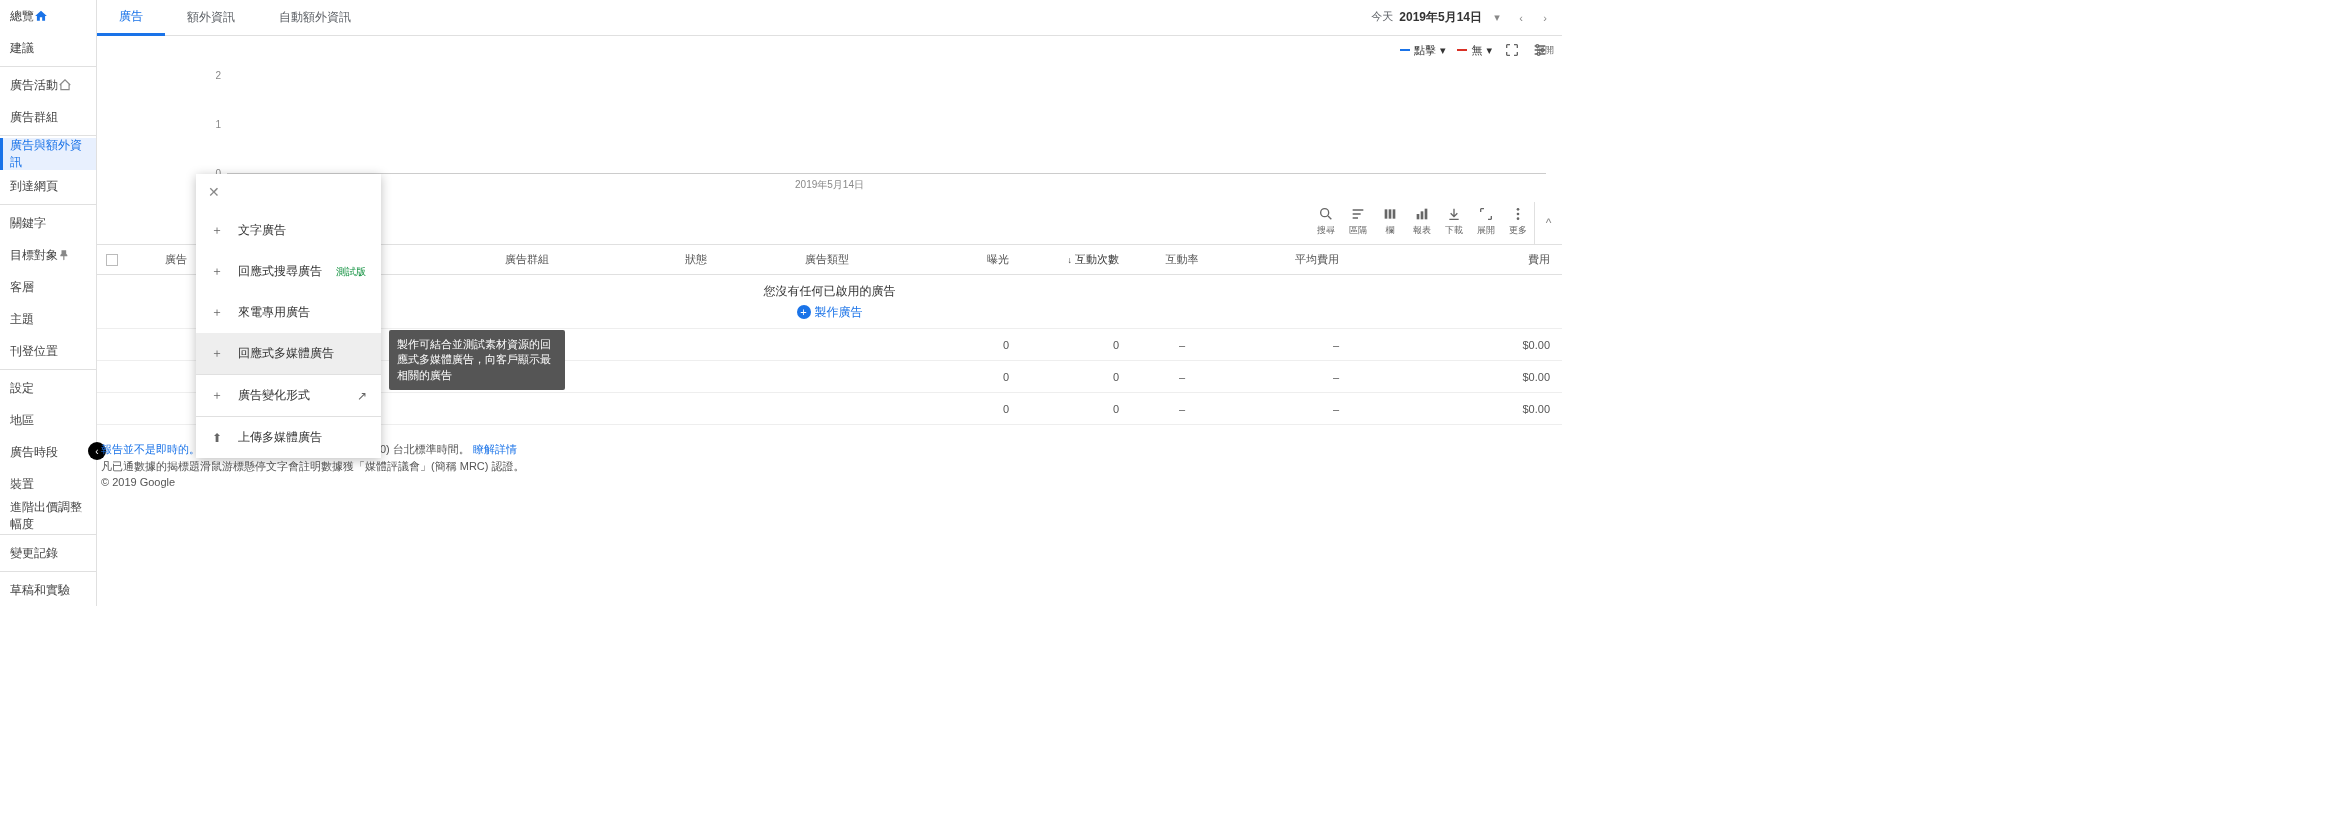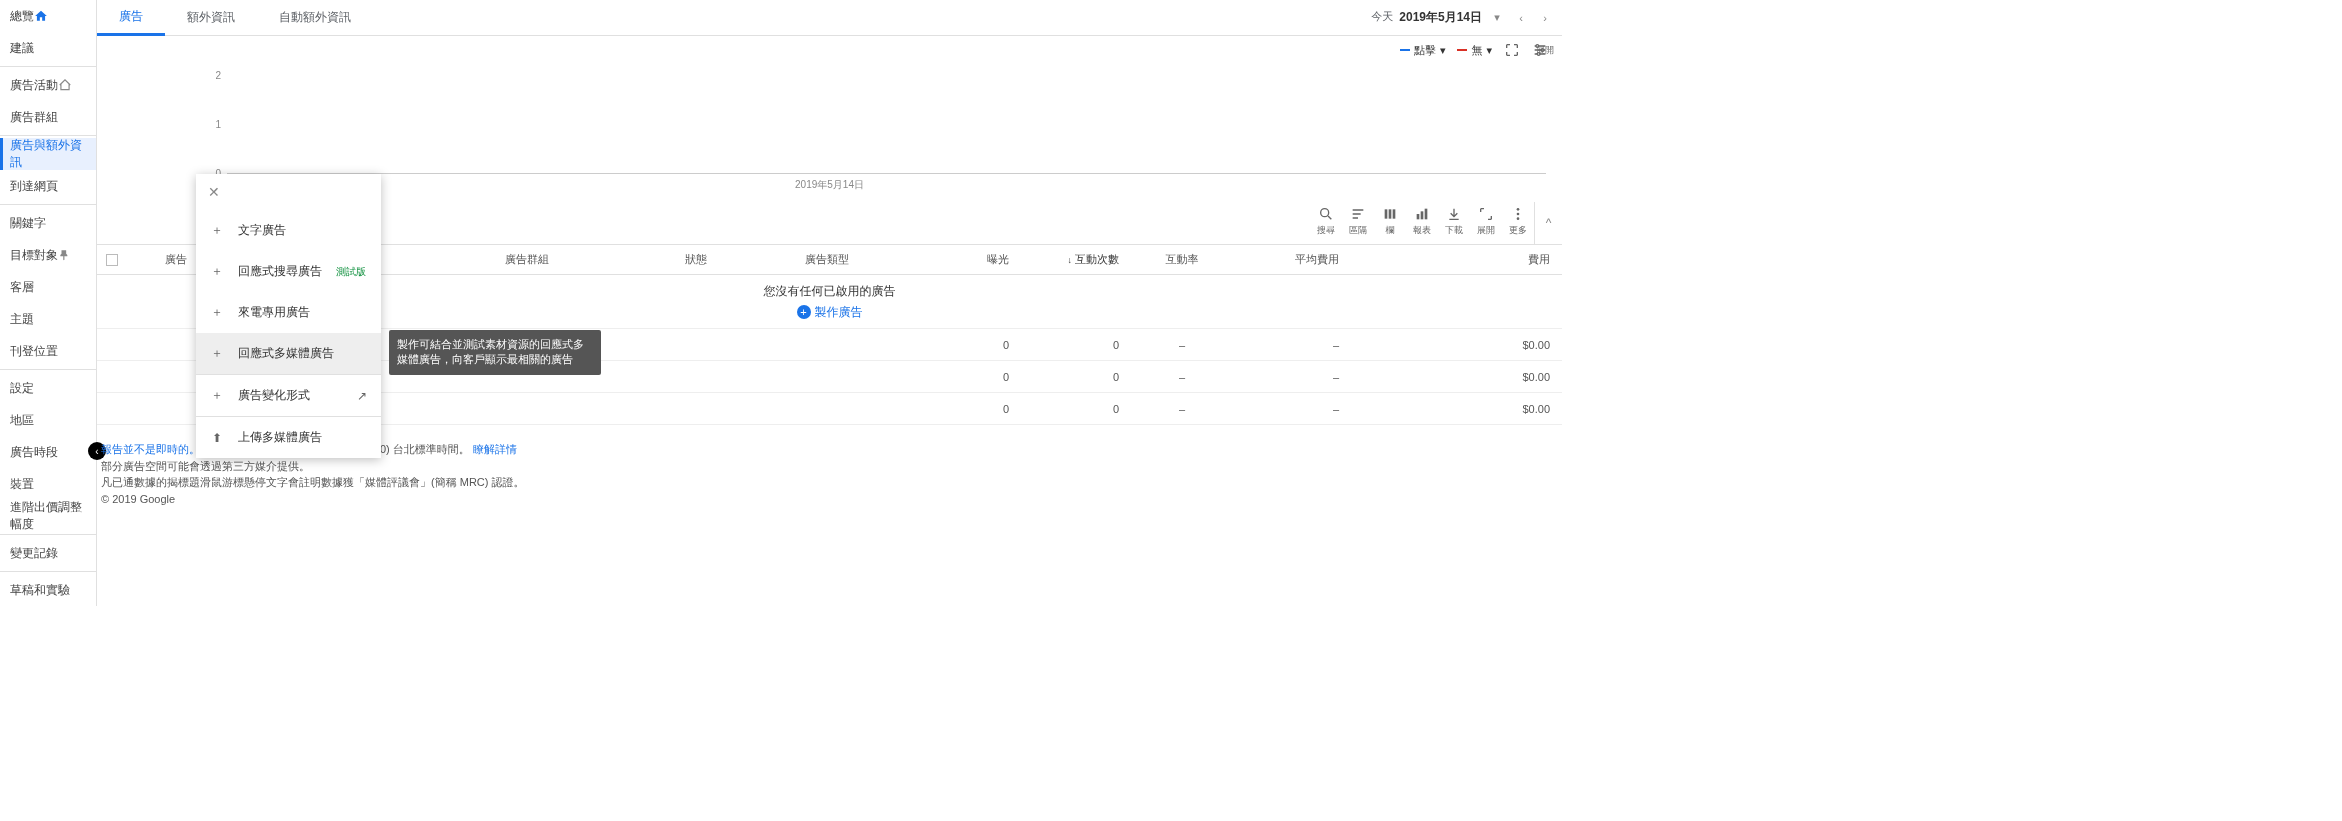--- a/index.html
+++ b/index.html
@@ -53,21 +53,21 @@
 .footer { padding: 16px 4px; font-size: 11px; color: #555; line-height: 1.5; }
 .footer a { color: #1a73e8; text-decoration: none; }
 .modal { position: absolute; left: 99px; top: 174px; width: 185px; background: #fff; box-shadow: 0 2px 10px rgba(0,0,0,.25); z-index: 50; }
 .modal-close { padding: 10px 12px; color: #888; cursor: pointer; font-size: 14px; }
 .menu-item { display: flex; align-items: center; gap: 14px; padding: 12px 14px; font-size: 12px; color: #333; cursor: pointer; }
 .menu-item.hover { background: #eee; }
 .menu-icon { width: 14px; text-align: center; color: #666; }
 .menu-sep { border-top: 1px solid #e0e0e0; }
 .badge { color: #0d8f3c; font-weight: normal; font-size: 10px; }
 .share { margin-left: auto; color: #666; }
-.tooltip { position: absolute; left: 292px; top: 330px; width: 212px; background: #555; color: #fff; font-size: 11px; padding: 7px 8px; border-radius: 2px; z-index: 60; line-height: 1.4; }
+.tooltip { position: absolute; left: 292px; top: 330px; width: 176px; background: #555; color: #fff; font-size: 11px; padding: 7px 8px; border-radius: 2px; z-index: 60; line-height: 1.4; }
 .chk { width: 12px; height: 12px; border: 1px solid #bbb; }
 .sort-arrow { font-size: 9px; margin-right: 3px; }
 .expand-label { position: absolute; right: 8px; top: 44px; font-size: 9px; color: #666;}
 svg { display: block; }
 .plus-circle { width: 14px; height: 14px; background: #1a73e8; color: #fff; border-radius: 50%; display: flex; align-items: center; justify-content: center; font-size: 11px; }
 </style>
 </head>
 <body>
 
 <div class="layout">
@@ -337,21 +337,20 @@
         <div class="td c-imp">0</div>
         <div class="td c-click">0</div>
         <div class="td c-rate">–</div>
         <div class="td c-avg">–</div>
         <div class="td c-cost">$0.00</div>
       </div>
     </div>
 
     <div class="footer">
       <div><a href="#">報告並不是即時的。</a><span> 所有日期與時間的時區：(GMT+08:00) 台北標準時間。 </span><a href="#">瞭解詳情</a></div>
-      <div>部分廣告空間可能會透過第三方媒介提供。</div>
       <div>凡已通數據的揭標題滑鼠游標懸停文字會註明數據獲「媒體評議會」(簡稱 MRC) 認證。</div>
       <div>© 2019 Google</div>
     </div>
 
     <div class="modal">
       <div class="modal-close">✕</div>
       <div class="menu-item">
           <span class="menu-icon">＋</span>
           <span>文字廣告</span>
         </div>

